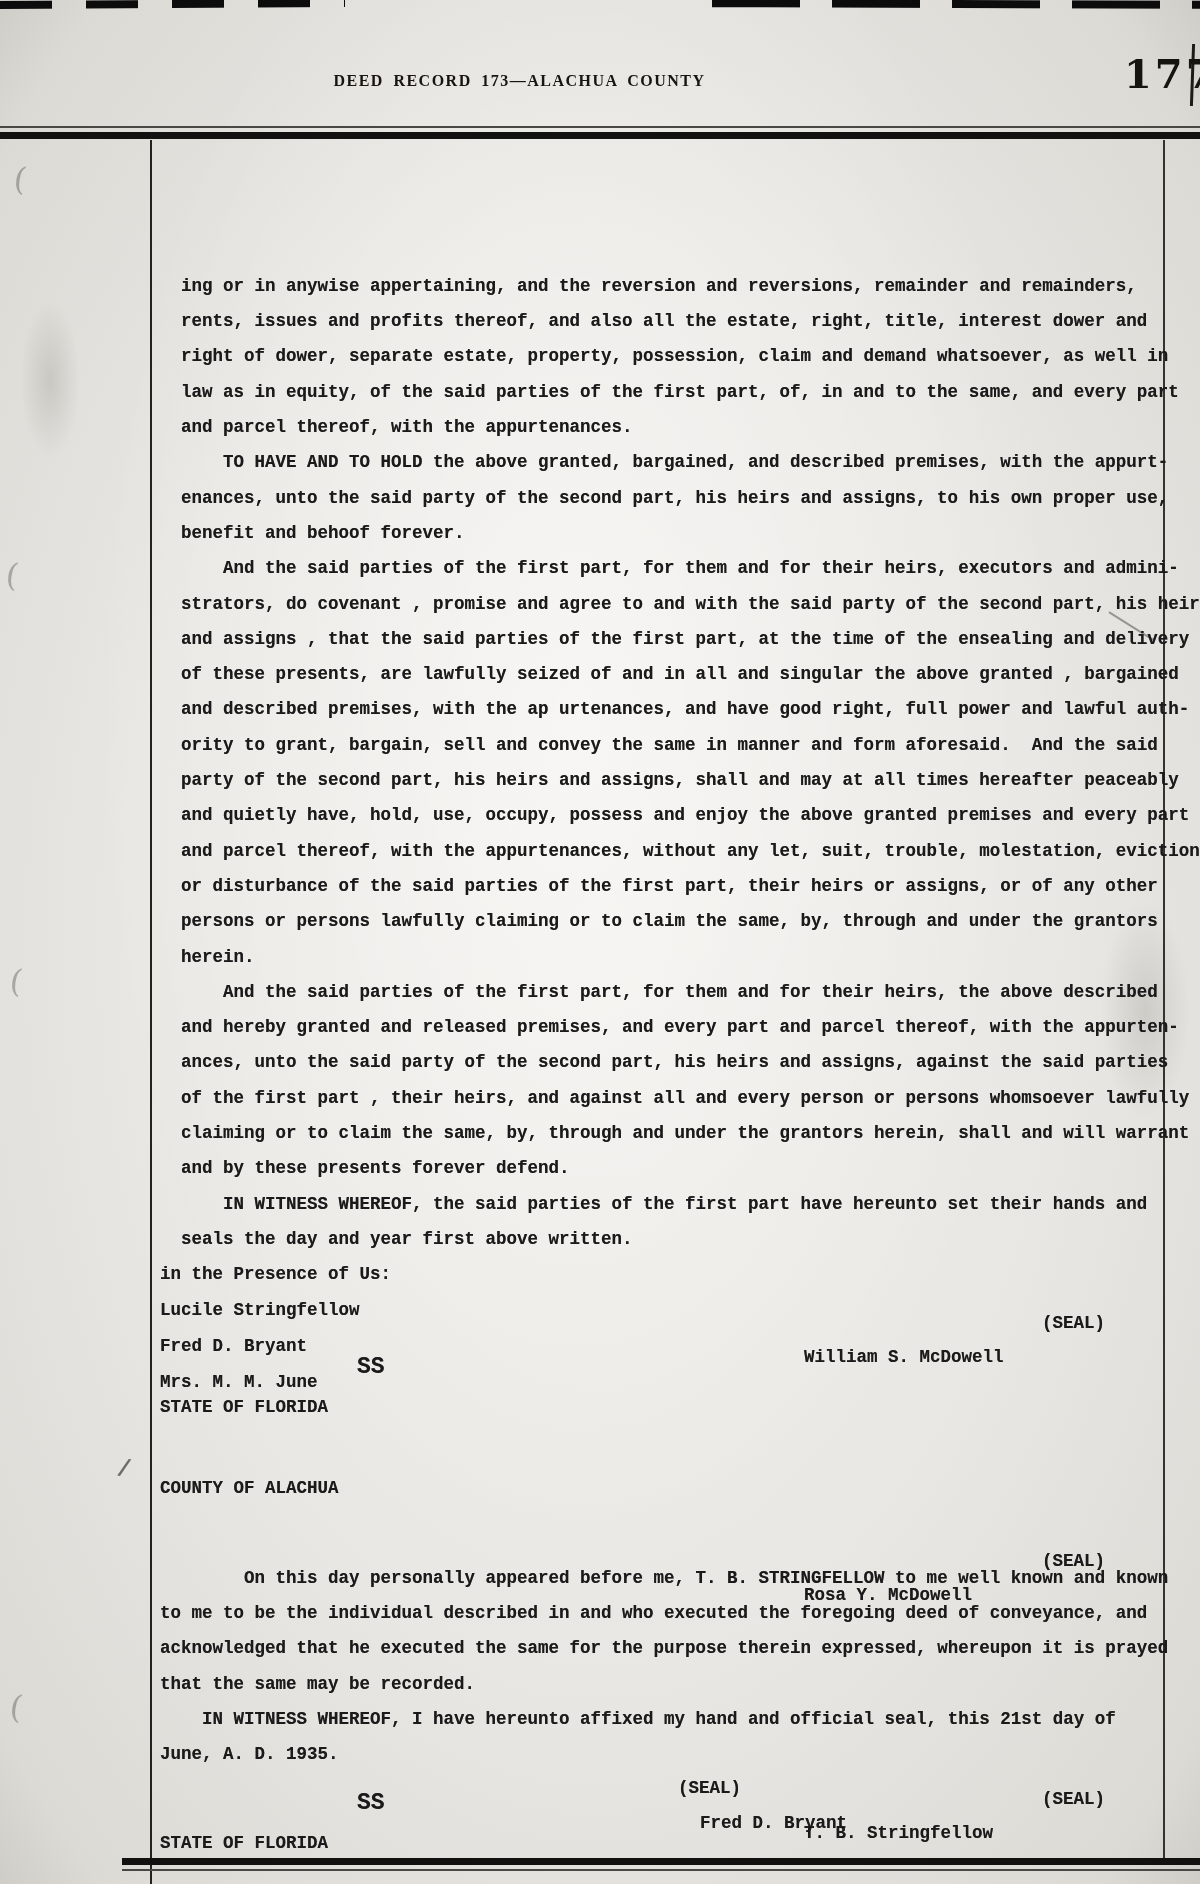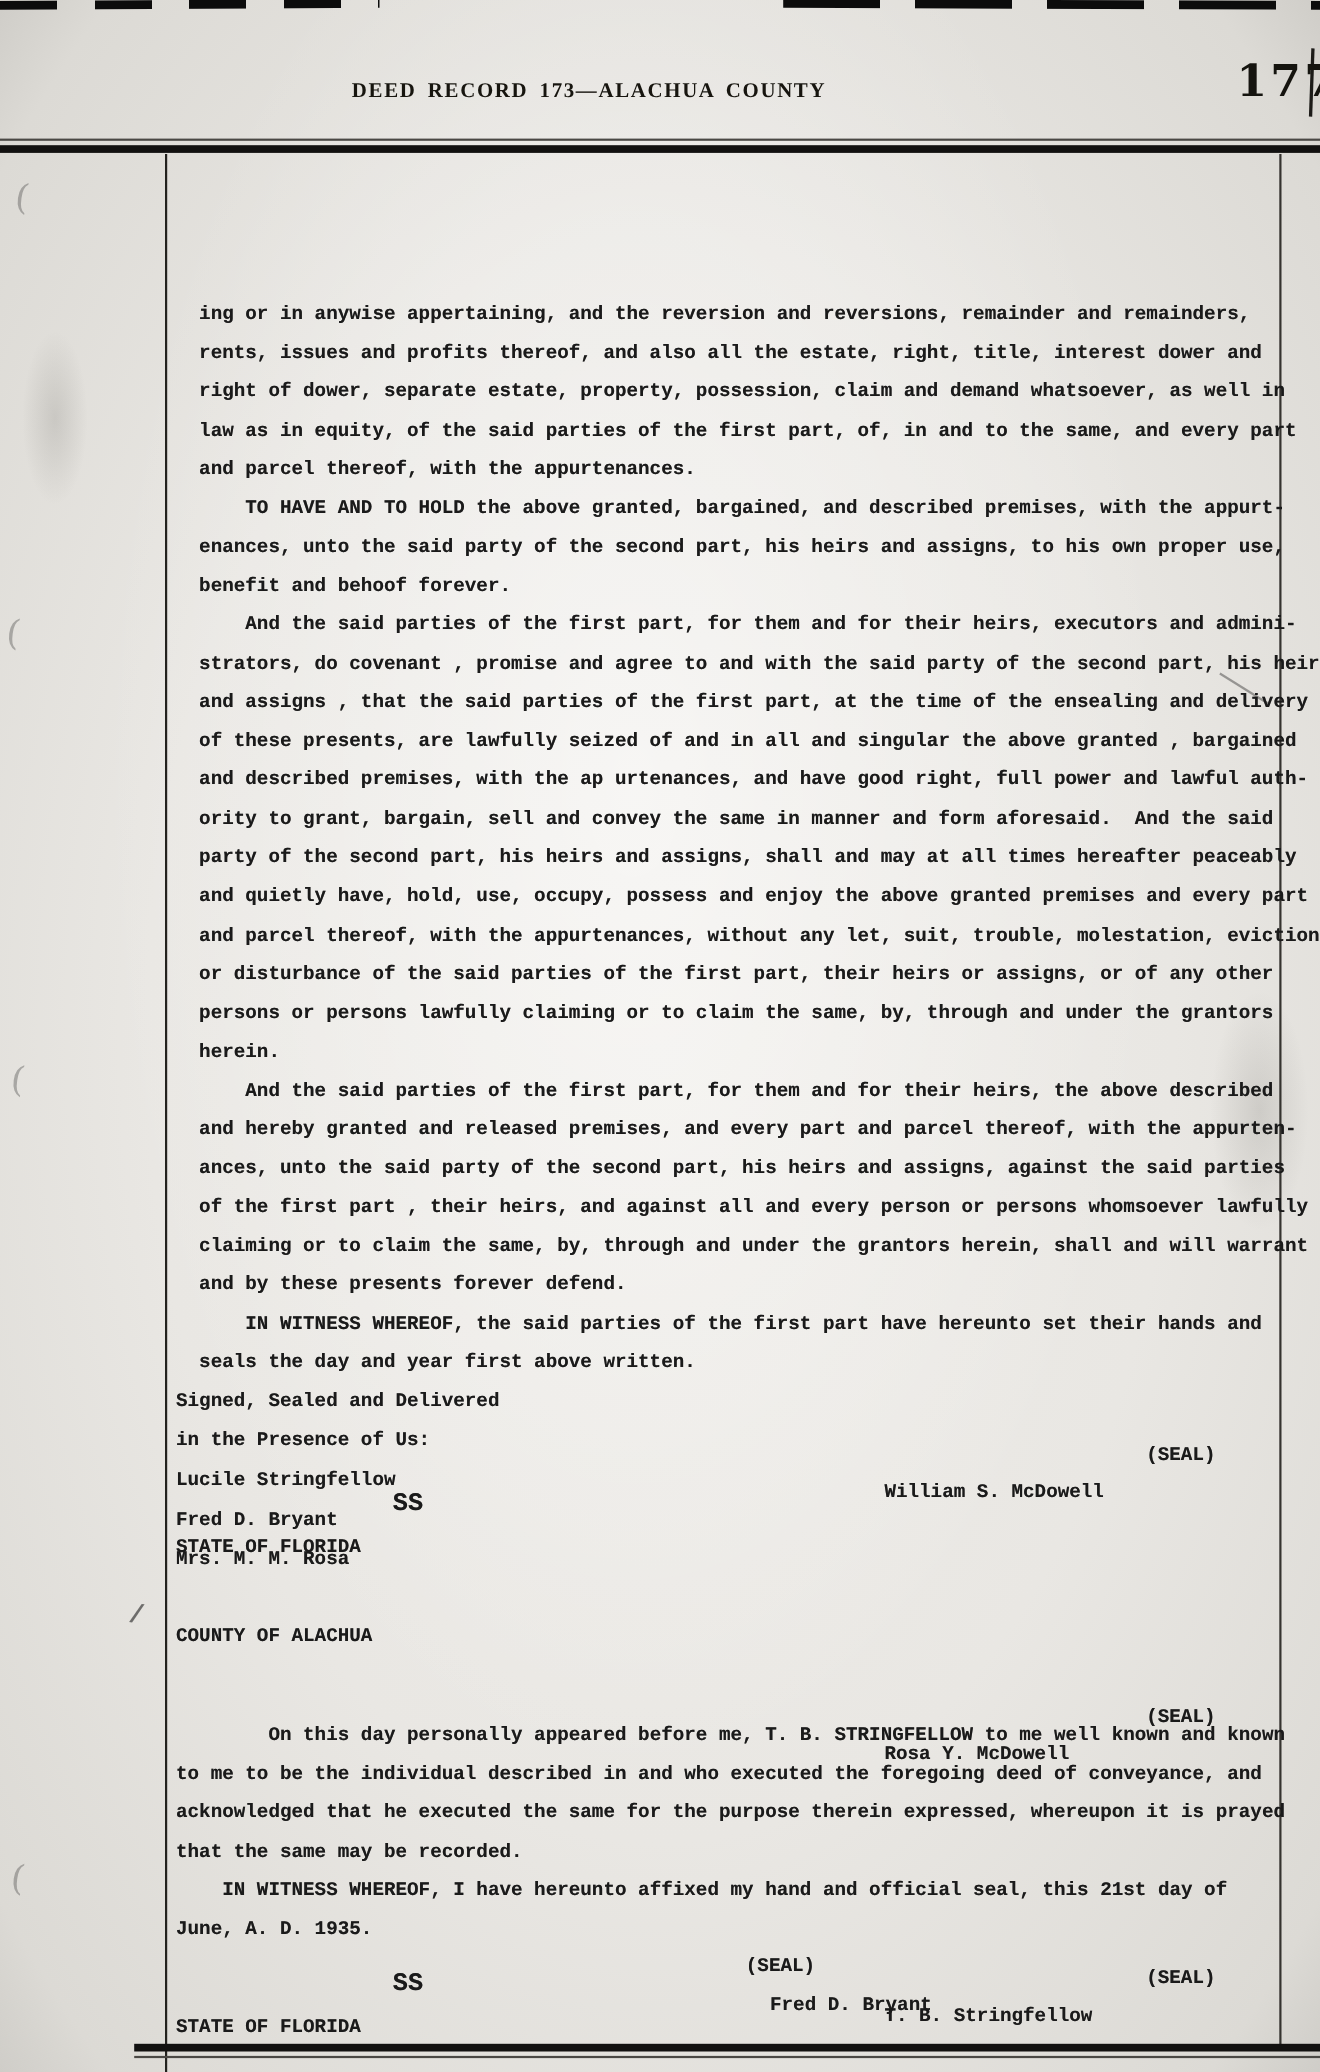--- a/index.html
+++ b/index.html
@@ -21,21 +21,21 @@
   .tline{white-space:pre;}
   
   .pageno{
     position:absolute;left:1124px;top:50px;
     font-family:"DejaVu Serif","Liberation Serif",serif;
     font-weight:bold;font-size:40px;color:#15140f;letter-spacing:3px;
   }
   .header-title{
     position:absolute;left:0;top:72px;width:1039px;text-align:center;
     font-family:"Liberation Serif","DejaVu Serif",serif;
-    font-weight:bold;font-size:19px;letter-spacing:1.5px;word-spacing:4px;color:#17150f;margin-left:16px;
+    font-weight:bold;font-size:16px;letter-spacing:1.5px;word-spacing:4px;color:#17150f;
   }
   
   .rule{position:absolute;left:0;width:1200px;background:#1b1a16;}
   .rule-thin-top{top:126px;height:2px;background:#4a4844;}
   .rule-thick-top{top:132px;height:7px;background:#121110;}
   .rule-thick-bot{top:1858px;left:122px;width:1078px;height:7px;background:#121110;}
   .rule-thin-bot{top:1869px;left:122px;width:1078px;height:2px;background:#4a4844;}
   .vline{position:absolute;width:2px;background:#23221e;}
   .vline-left{left:150px;top:140px;height:1744px;}
   .vline-right{left:1163px;top:140px;height:1720px;background:#35332f;}
@@ -93,21 +93,21 @@
 
   <div class="vline vline-left"></div>
   <div class="vline vline-right"></div>
 
   <div class="t body-block">
     
   <div class="tline">ing or in anywise appertaining, and the reversion and reversions, remainder and remainders,</div><div class="tline">rents, issues and profits thereof, and also all the estate, right, title, interest dower and</div><div class="tline">right of dower, separate estate, property, possession, claim and demand whatsoever, as well in</div><div class="tline">law as in equity, of the said parties of the first part, of, in and to the same, and every part</div><div class="tline">and parcel thereof, with the appurtenances.</div><div class="tline">    TO HAVE AND TO HOLD the above granted, bargained, and described premises, with the appurt-</div><div class="tline">enances, unto the said party of the second part, his heirs and assigns, to his own proper use,</div><div class="tline">benefit and behoof forever.</div><div class="tline">    And the said parties of the first part, for them and for their heirs, executors and admini-</div><div class="tline">strators, do covenant , promise and agree to and with the said party of the second part, his heirs</div><div class="tline">and assigns , that the said parties of the first part, at the time of the ensealing and delivery</div><div class="tline">of these presents, are lawfully seized of and in all and singular the above granted , bargained</div><div class="tline">and described premises, with the ap urtenances, and have good right, full power and lawful auth-</div><div class="tline">ority to grant, bargain, sell and convey the same in manner and form aforesaid.  And the said</div><div class="tline">party of the second part, his heirs and assigns, shall and may at all times hereafter peaceably</div><div class="tline">and quietly have, hold, use, occupy, possess and enjoy the above granted premises and every part</div><div class="tline">and parcel thereof, with the appurtenances, without any let, suit, trouble, molestation, eviction</div><div class="tline">or disturbance of the said parties of the first part, their heirs or assigns, or of any other</div><div class="tline">persons or persons lawfully claiming or to claim the same, by, through and under the grantors</div><div class="tline">herein.</div><div class="tline">    And the said parties of the first part, for them and for their heirs, the above described</div><div class="tline">and hereby granted and released premises, and every part and parcel thereof, with the appurten-</div><div class="tline">ances, unto the said party of the second part, his heirs and assigns, against the said parties</div><div class="tline">of the first part , their heirs, and against all and every person or persons whomsoever lawfully</div><div class="tline">claiming or to claim the same, by, through and under the grantors herein, shall and will warrant</div><div class="tline">and by these presents forever defend.</div><div class="tline">    IN WITNESS WHEREOF, the said parties of the first part have hereunto set their hands and</div><div class="tline">seals the day and year first above written.</div></div>
 
   <div class="t witness-block">
     
-  <div class="tline">Signed, Sealed and Delivered</div><div class="tline">in the Presence of Us:</div><div class="tline">Lucile Stringfellow</div><div class="tline">Fred D. Bryant</div><div class="tline">Mrs. M. M. Rosa</div></div>
+  <div class="tline">in the Presence of Us:</div><div class="tline">Lucile Stringfellow</div><div class="tline">Fred D. Bryant</div><div class="tline">Mrs. M. M. June</div></div>
 
   <div class="t signers-block">
     
   
       <div class="signer-row">
         <span>William S. McDowell</span>
         <span class="signer-seal">(SEAL)</span>
       </div>
     
       <div class="signer-row">

